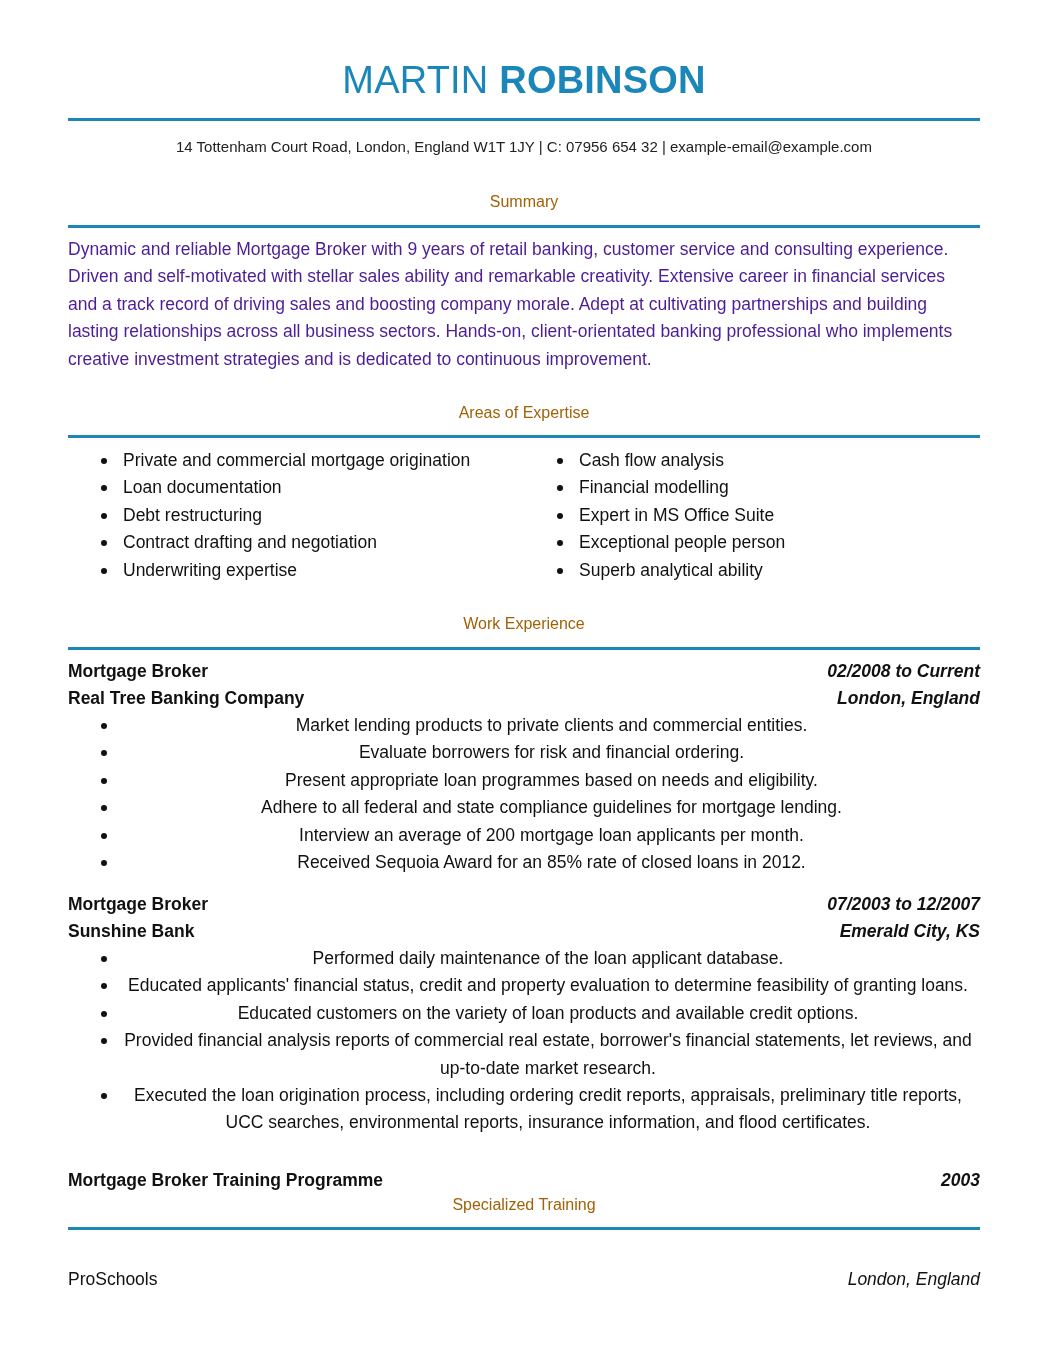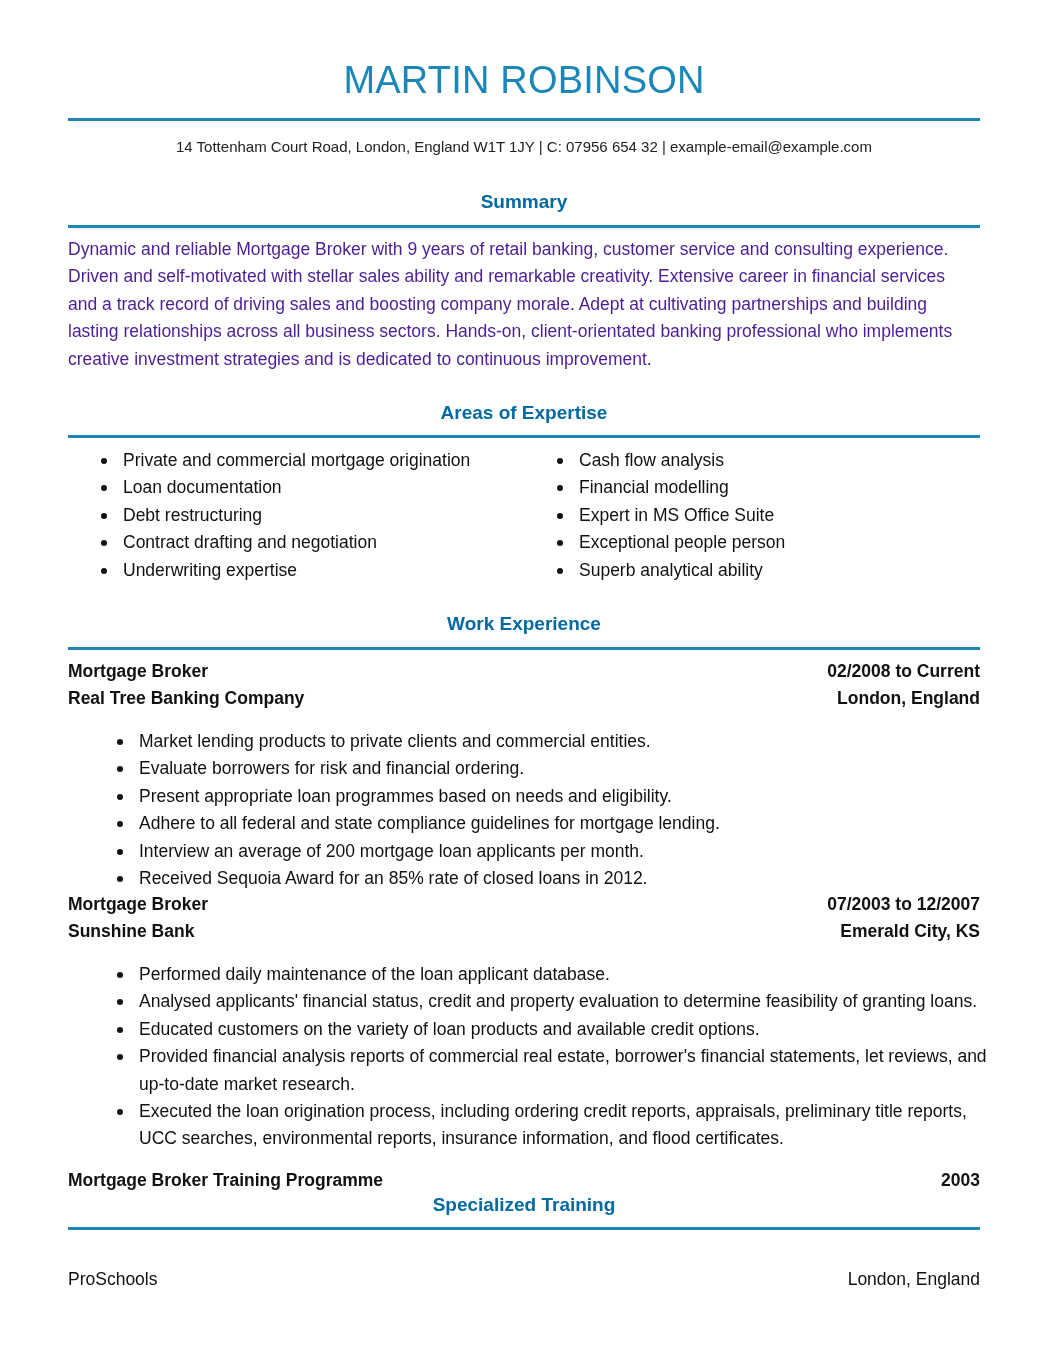--- a/index.html
+++ b/index.html
@@ -5,46 +5,46 @@
   html, body { margin: 0; padding: 0; background: #ffffff; }
   body {
     width: 1048px; height: 1356px; position: relative; overflow: hidden;
     font-family: "Liberation Sans", sans-serif; color: #111;
   }
   .page { position: absolute; left: 68px; width: 912px; top: 0; }
   .name {
     position: absolute; top: 58px; left: 0; width: 912px; text-align: center;
     font-size: 38px; color: #1b87b8; letter-spacing: 0.2px; line-height: 44px;
   }
-  .name .last { font-weight: normal; }
+  .name .last { font-weight: bold; }
   .rule { position: absolute; left: 0; width: 912px; height: 3px; background: #1b87b8; }
   .contact {
     position: absolute; top: 137px; left: 0; width: 912px; text-align: center;
     font-size: 15px; color: #222; line-height: 20px;
   }
   .section-title {
     position: absolute; left: 0; width: 912px; text-align: center;
-    font-size: 19px; font-weight: bold; color: #0369a1; line-height: 30px;
+    font-size: 16px; font-weight: normal; color: #a16207; line-height: 30px;
   }
   .summary {
     position: absolute; top: 236px; left: 0; width: 900px;
     font-size: 17.5px; line-height: 27.4px; color: #4c1d95;
   }
   .col { position: absolute; list-style: none; margin: 0; padding: 0; }
   .col li, .bullets li {
     position: relative; padding-left: 55px; font-size: 17.5px; line-height: 27.4px;
   }
   .col li::before, .bullets li::before {
     content: ""; position: absolute; left: 33px; top: 11px; width: 6px; height: 6px;
     border-radius: 50%; background: #111;
   }
-  .bullets { position: absolute; left: 0; width: 912px; list-style: none; margin: 16px; padding: 0; }
+  .bullets { position: absolute; left: 0; width: 912px; list-style: none; margin: 0; padding: 0; text-align: center; }
   .row { position: absolute; left: 0; width: 912px; height: 27px; font-size: 17.5px; line-height: 27px; }
   .row .l { position: absolute; left: 0; }
-  .row .r { position: absolute; right: 0; }
+  .row .r { position: absolute; right: 0; font-style: italic; }
   .bold { font-weight: bold; }
 </style>
 </head>
 <body>
 
 <div class="page">
 
   <div class="name">
     <span>MARTIN</span>
     <span class="last">ROBINSON</span>
@@ -96,21 +96,21 @@
   <div class="row bold" style="top:891px">
     <span class="l">Mortgage Broker</span>
     <span class="r">07/2003 to 12/2007</span>
   </div>
   <div class="row bold" style="top:918px">
     <span class="l">Sunshine Bank</span>
     <span class="r">Emerald City, KS</span>
   </div>
   <ul class="bullets" style="top:945px; width:905px">
     <li>Performed daily maintenance of the loan applicant database.</li>
-    <li>Analysed applicants' financial status, credit and property evaluation to determine feasibility of granting loans.</li>
+    <li>Educated applicants' financial status, credit and property evaluation to determine feasibility of granting loans.</li>
     <li>Educated customers on the variety of loan products and available credit options.</li>
     <li>Provided financial analysis reports of commercial real estate, borrower's financial statements, let reviews, and up-to-date market research.</li>
     <li>Executed the loan origination process, including ordering credit reports, appraisals, preliminary title reports, UCC searches, environmental reports, insurance information, and flood certificates.</li>
   </ul>
 
   <div class="section-title" style="top:1190px">Specialized Training</div>
   <div class="rule" style="top:1227px"></div>
   <div class="row" style="top:1167px">
     <span class="l bold">Mortgage Broker Training Programme</span>
     <span class="r bold">2003</span>

